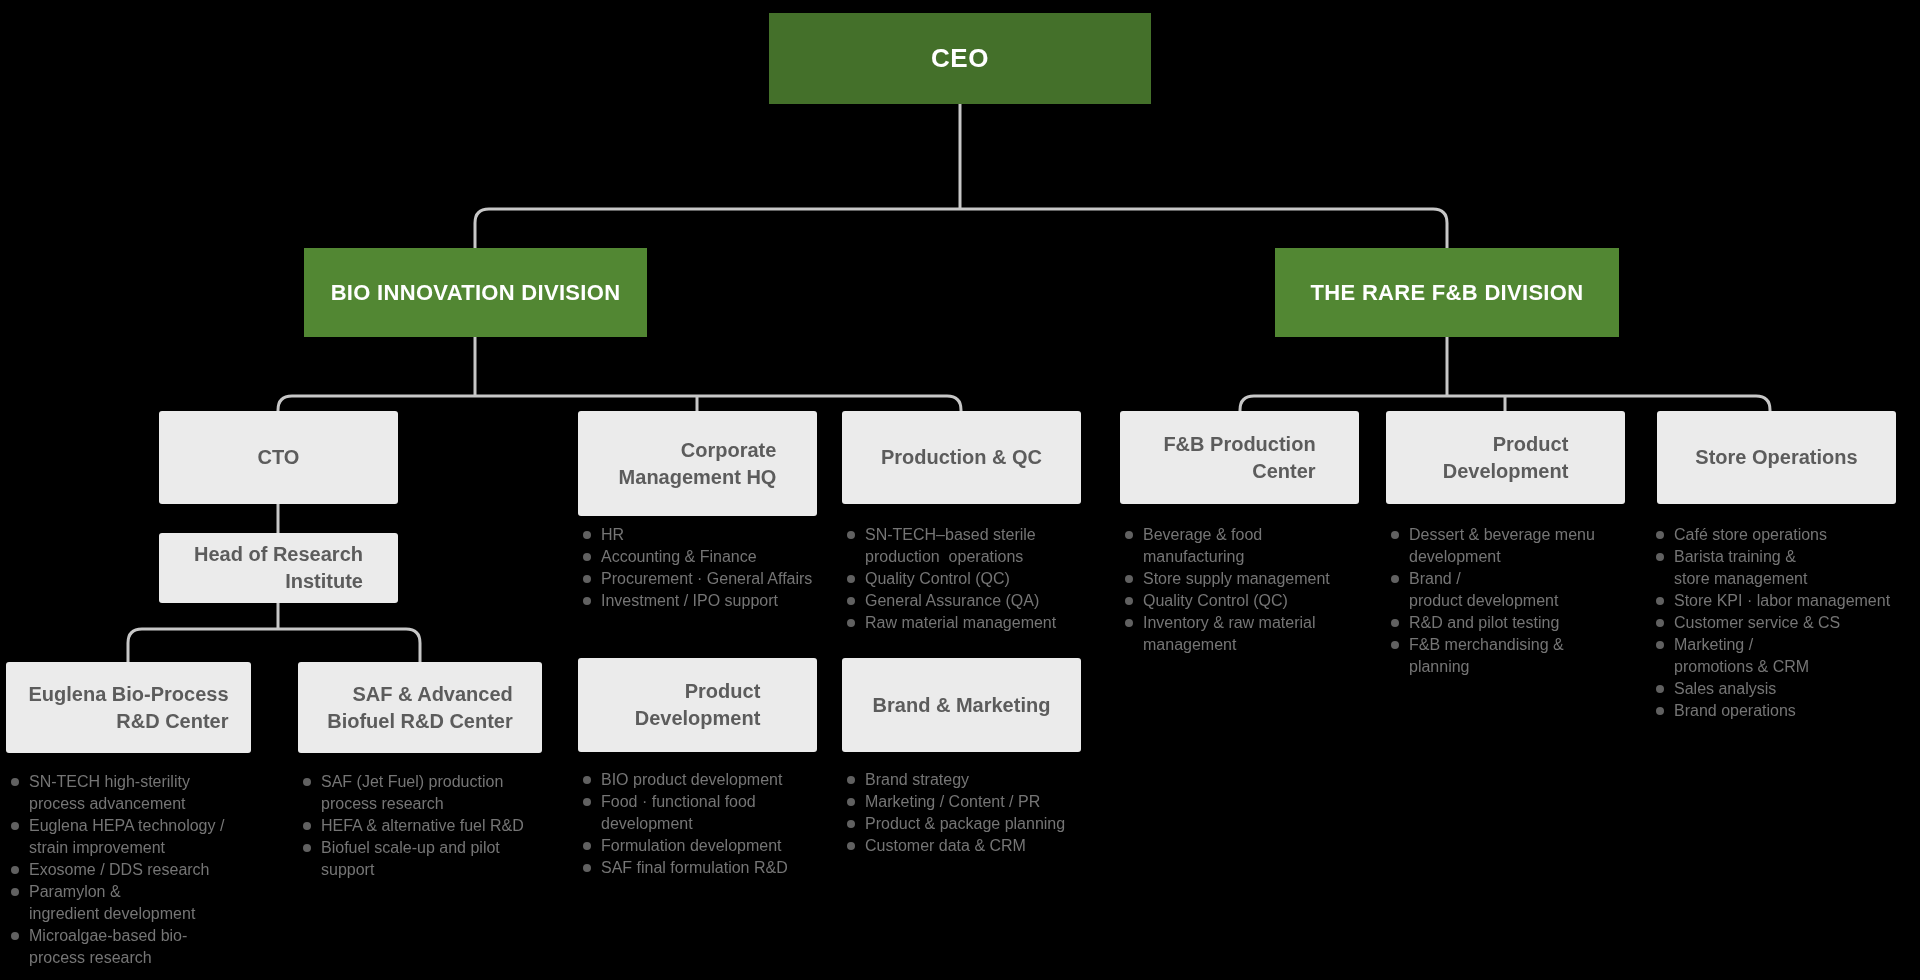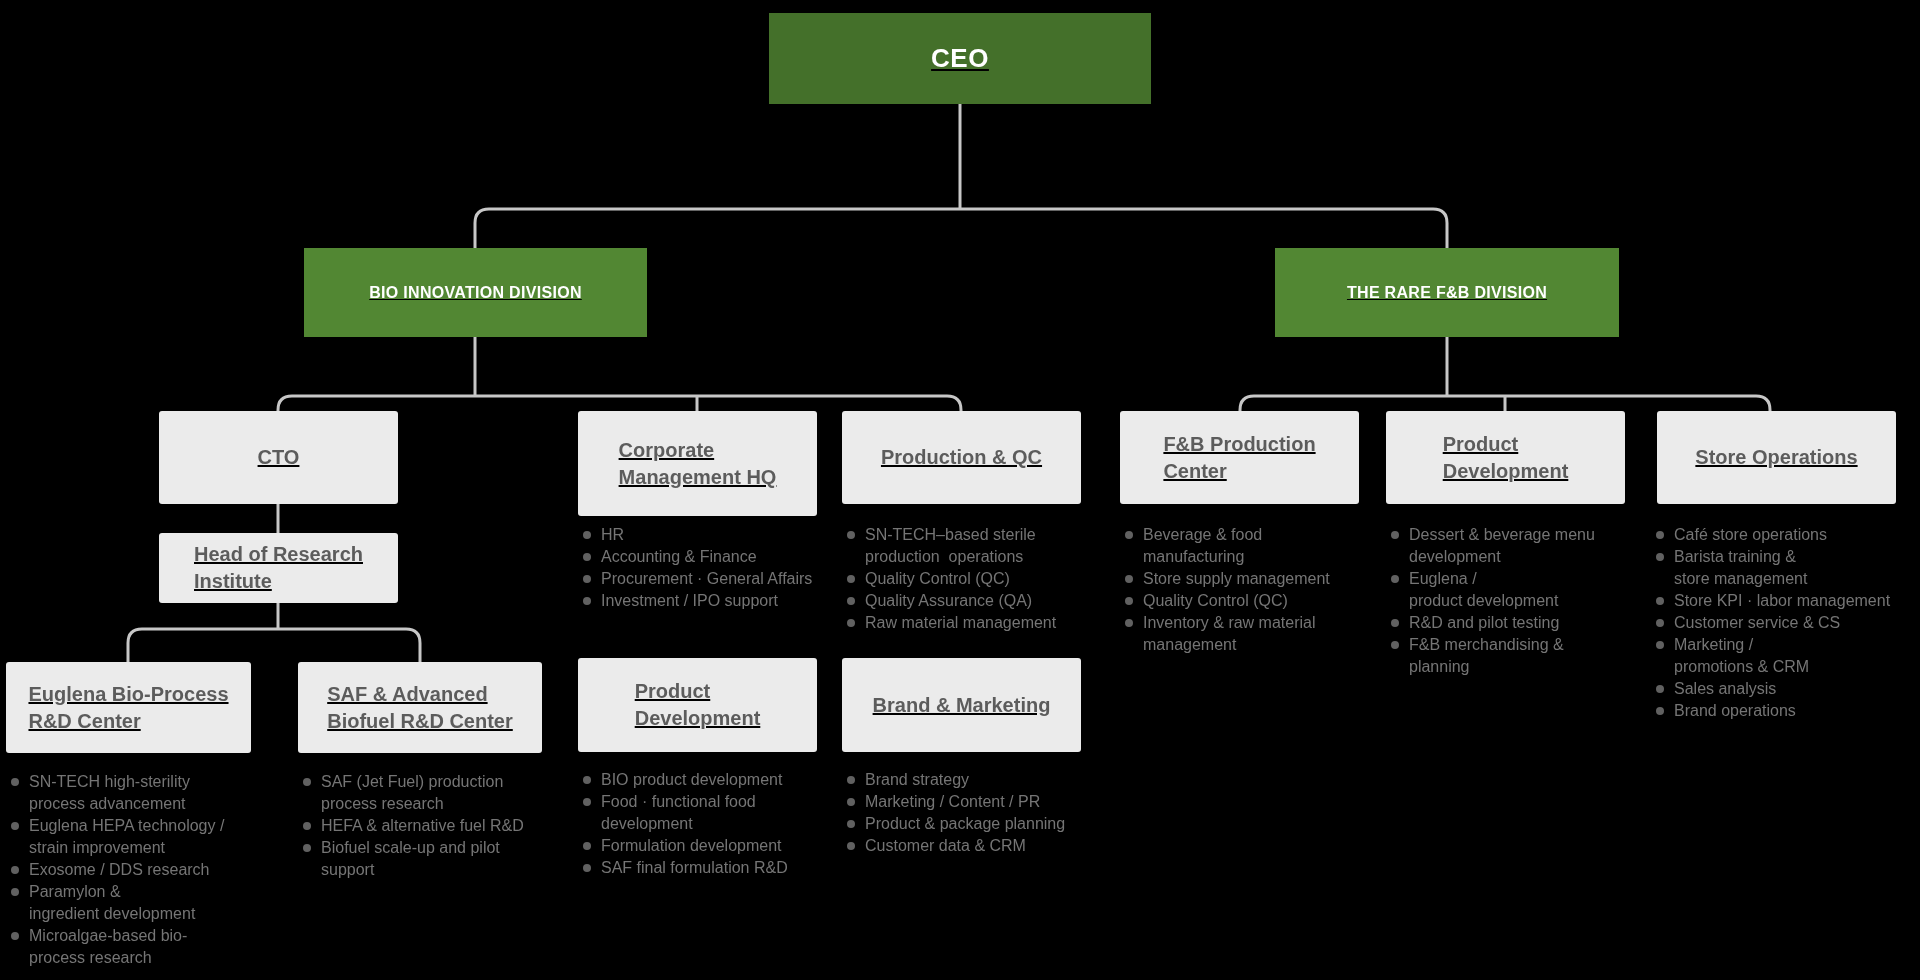--- a/index.html
+++ b/index.html
@@ -23,42 +23,41 @@
   svg.connectors path {
     fill: none;
     stroke: var(--line-gray, #c7c7c7);
     stroke-width: 3;
   }
   .node {
     position: absolute;
     display: flex;
     align-items: center;
     justify-content: center;
-    text-align: left;
+    text-align: right;
     box-sizing: border-box;
-    text-decoration: underline;
   }
   .node .node-title {
     white-space: pre-line;
     font-weight: 700;
   }
   .node.green-dark {
     background: var(--ceo-green, #44702a);
   }
   .node.green-dark .node-title {
     color: #ffffff;
     font-size: 26px;
     letter-spacing: 0.5px;
   }
   .node.green {
     background: var(--division-green, #528733);
   }
   .node.green .node-title {
     color: #ffffff;
-    font-size: 16px;
+    font-size: 22px;
     letter-spacing: 0.3px;
   }
   .node.gray {
     background: var(--box-gray, #ebebeb);
     border-radius: 3px;
   }
   .node.gray .node-title {
     color: var(--title-gray, #5c5c5c);
     font-size: 20px;
     line-height: 27px;
@@ -174,37 +173,37 @@
       <li>HR</li>
       <li>Accounting &amp; Finance</li>
       <li>Procurement · General Affairs</li>
       <li>Investment / IPO support</li>
     </ul>
 
   <ul class="bullets" style="left:842px;top:523px">
       <li>SN-TECH–based sterile
 production  operations</li>
       <li>Quality Control (QC)</li>
-      <li>Quality Assurance (QA)</li>
+      <li>General Assurance (QA)</li>
       <li>Raw material management</li>
     </ul>
 
   <ul class="bullets" style="left:1120px;top:523px">
       <li>Beverage &amp; food
 manufacturing</li>
       <li>Store supply management</li>
       <li>Quality Control (QC)</li>
       <li>Inventory &amp; raw material
 management</li>
     </ul>
 
   <ul class="bullets" style="left:1386px;top:523px">
       <li>Dessert &amp; beverage menu
 development</li>
-      <li>Euglena /
+      <li>Brand /
 product development</li>
       <li>R&amp;D and pilot testing</li>
       <li>F&amp;B merchandising &amp;
 planning</li>
     </ul>
 
   <ul class="bullets" style="left:1651px;top:523px">
       <li>Café store operations</li>
       <li>Barista training &amp;
 store management</li>

